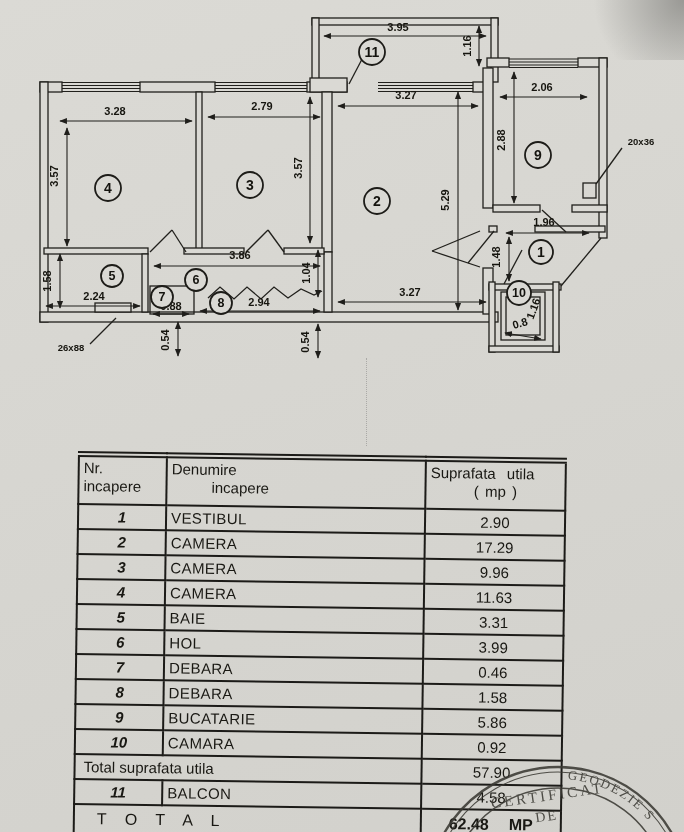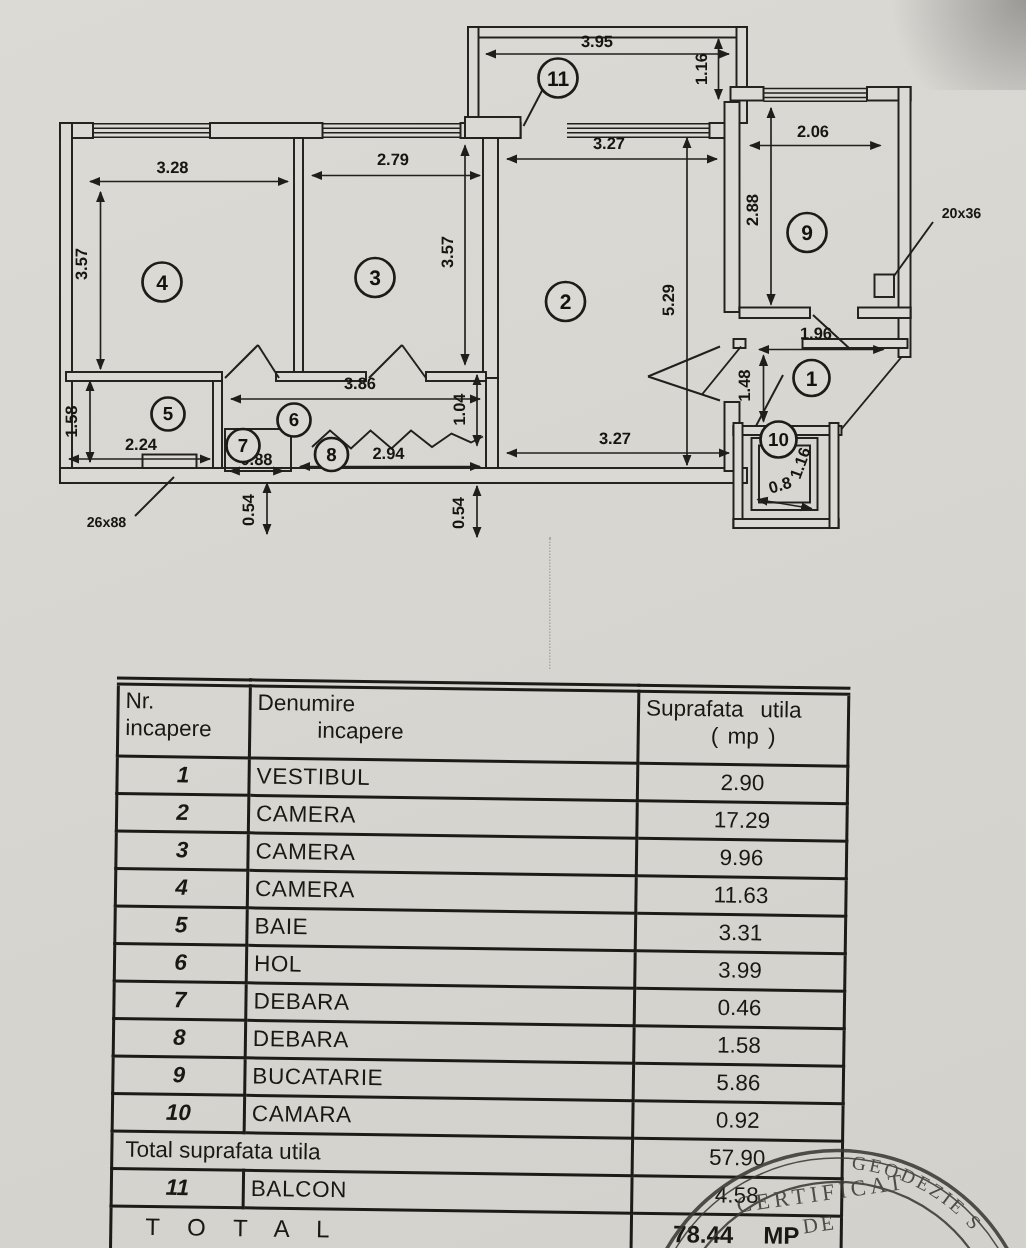--- a/index.html
+++ b/index.html
@@ -337,21 +337,21 @@
         <td class="num">57.90</td>
       </tr>
       <tr>
         <td class="nr">11</td>
         <td class="name">BALCON</td>
         <td class="num">4.58</td>
       </tr>
       <tr class="grand">
         <td colspan="2">T O T A L</td>
         <td class="num">
-          <span>78.44</span><span class="unit">MP</span>
+          <span>62.48</span><span class="unit">MP</span>
         </td>
       </tr>
     </tbody>
   </table>
 </div>
 
 <svg class="stamp-svg" width="284" height="172" viewBox="400 660 284 172">
   <g transform="rotate(-8 558 898)">
     <circle class="stamp-ink" cx="558" cy="898" r="131" stroke-width="2.4"></circle>
     <circle class="stamp-ink" cx="558" cy="898" r="126" stroke-width="1"></circle>

